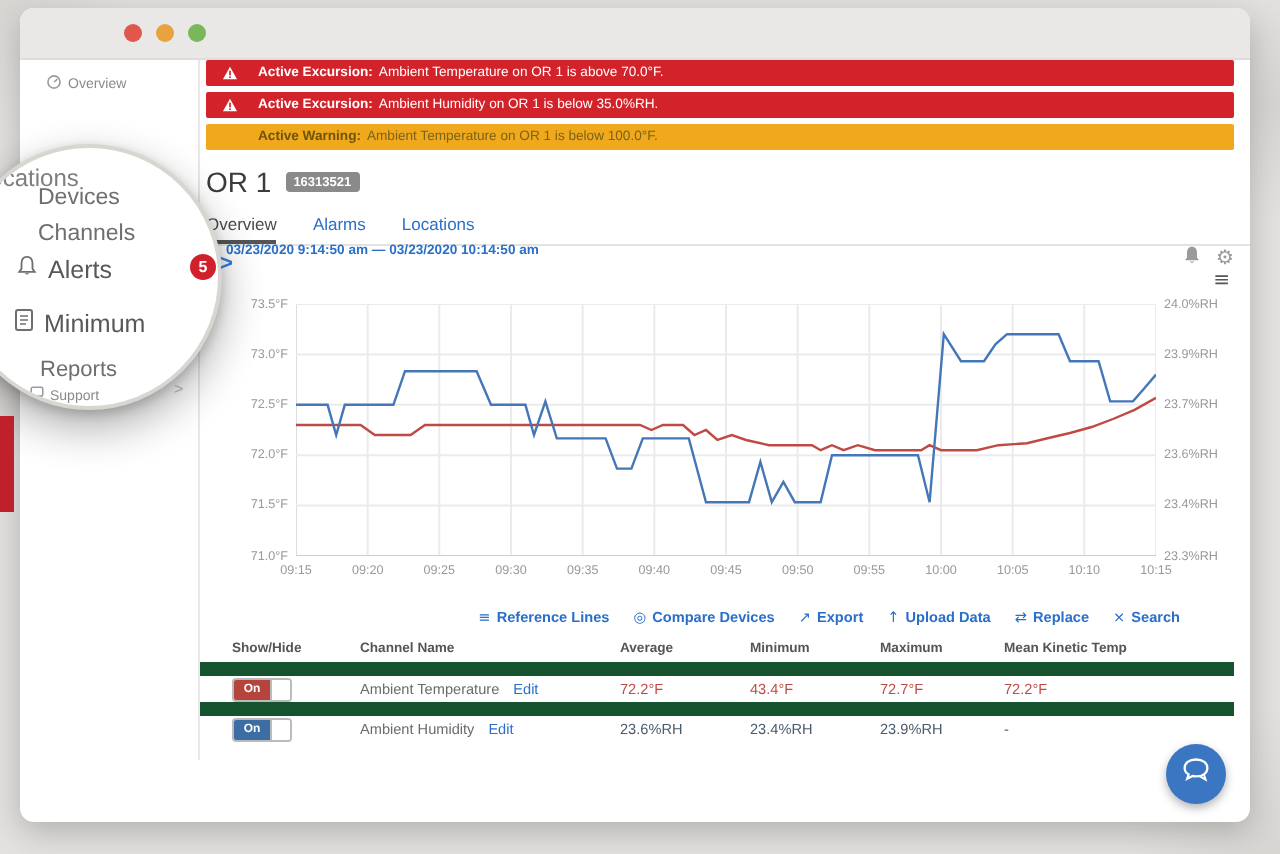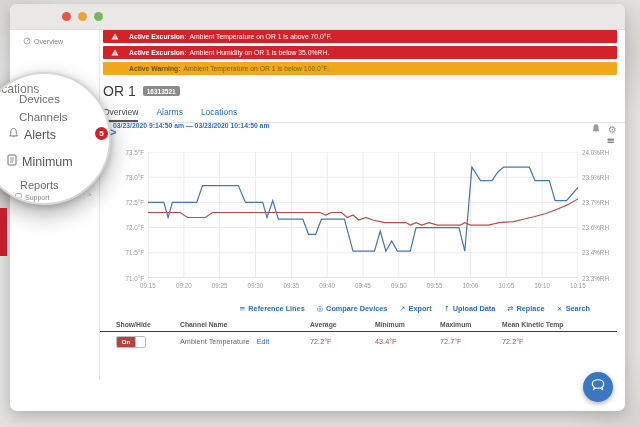--- a/index.html
+++ b/index.html
@@ -54,21 +54,21 @@
   .ytick.right { left:482px; width:40px; text-align:left; }
   .xtick { position:absolute; top:252px; width:28px; text-align:center; font-size:6.3px; color:#999; }
   
   #toolbar { position:absolute; top:274px; left:0; right:35px; display:flex; justify-content:flex-end; gap:12px; }
   .tool-link { font-size:7.3px; font-weight:bold; color:#2a6fc9; cursor:pointer; white-space:nowrap; }
   .tool-link .ic { font-family:"DejaVu Sans",sans-serif; font-weight:normal; margin-right:1px; }
   
   #table { position:absolute; top:288px; left:0; right:8px; }
   .trow { display:grid; grid-template-columns:64px 130px 65px 65px 62px auto; padding-left:16px; align-items:center; }
   .thead { font-size:6.8px; font-weight:bold; color:#555; height:13px; }
-  .tdata { height:20px; border-top:1px solid #14532d; font-size:7.3px; }
+  .tdata { height:20px; border-top:7px solid #14532d; font-size:7.3px; }
   .chan { color:#6b6b6b; }
   .chan .edit { color:#2a6fc9; margin-left:7px; cursor:pointer; }
   .toggle { width:30px; height:12px; border:1px solid #bbb; border-radius:2px; display:flex; overflow:hidden; cursor:pointer; }
   .toggle .on { width:18px; color:#fff; font-size:6px; font-weight:bold; display:flex; align-items:center; justify-content:center; }
   .toggle .knob { flex:1; background:#fff; border-left:1px solid #bbb; }
   
   .chat-btn { position:absolute; left:573px; top:368px; width:30px; height:30px; border-radius:50%; background:#3b76c2; box-shadow:0 2px 5px rgba(0,0,0,.3); display:flex; align-items:center; justify-content:center; cursor:pointer; z-index:30; }
   
   .mag-circle { position:absolute; left:-22px; top:72px; width:133px; height:133px; border-radius:50%; background:#fff;
                 border:2px solid #d9d6d2; box-shadow:0 9px 22px rgba(0,0,0,.32), 0 2px 6px rgba(0,0,0,.18); z-index:40; overflow:hidden; }
@@ -236,20 +236,33 @@
                   <div class="on" style="background: rgb(181, 68, 60);">On</div>
                   <div class="knob"></div>
                 </div>
               </div>
               <div class="chan"><span>Ambient Temperature</span><span class="edit">Edit</span></div>
               <div style="color: rgb(191, 74, 68);">72.2°F</div>
               <div style="color: rgb(191, 74, 68);">43.4°F</div>
               <div style="color: rgb(191, 74, 68);">72.7°F</div>
               <div style="color: rgb(191, 74, 68);">72.2°F</div>
             </div>
+            <div class="trow tdata">
+              <div>
+                <div class="toggle">
+                  <div class="on" style="background: rgb(60, 110, 165);">On</div>
+                  <div class="knob"></div>
+                </div>
+              </div>
+              <div class="chan"><span>Ambient Humidity</span><span class="edit">Edit</span></div>
+              <div style="color: rgb(74, 91, 107);">23.6%RH</div>
+              <div style="color: rgb(74, 91, 107);">23.4%RH</div>
+              <div style="color: rgb(74, 91, 107);">23.9%RH</div>
+              <div style="color: rgb(74, 91, 107);">-</div>
+            </div>
           </div>
       </div>
     </div>
 
     <div class="chat-btn">
       <span>
         <svg width="16" height="14" viewBox="0 0 18 16">
             <path d="M9 2 C5 2 2.5 4 2.5 6.8 C2.5 8.4 3.4 9.7 4.8 10.5 L4 13 L7 11.4 C7.6 11.6 8.3 11.7 9 11.7 C13 11.7 15.5 9.6 15.5 6.8 C15.5 4 13 2 9 2 Z" fill="none" stroke="#fff" stroke-width="1.3"></path>
             <path d="M11 11.5 L14.5 13.5 L13.6 10.8" fill="none" stroke="#fff" stroke-width="1.1"></path>
           </svg>

